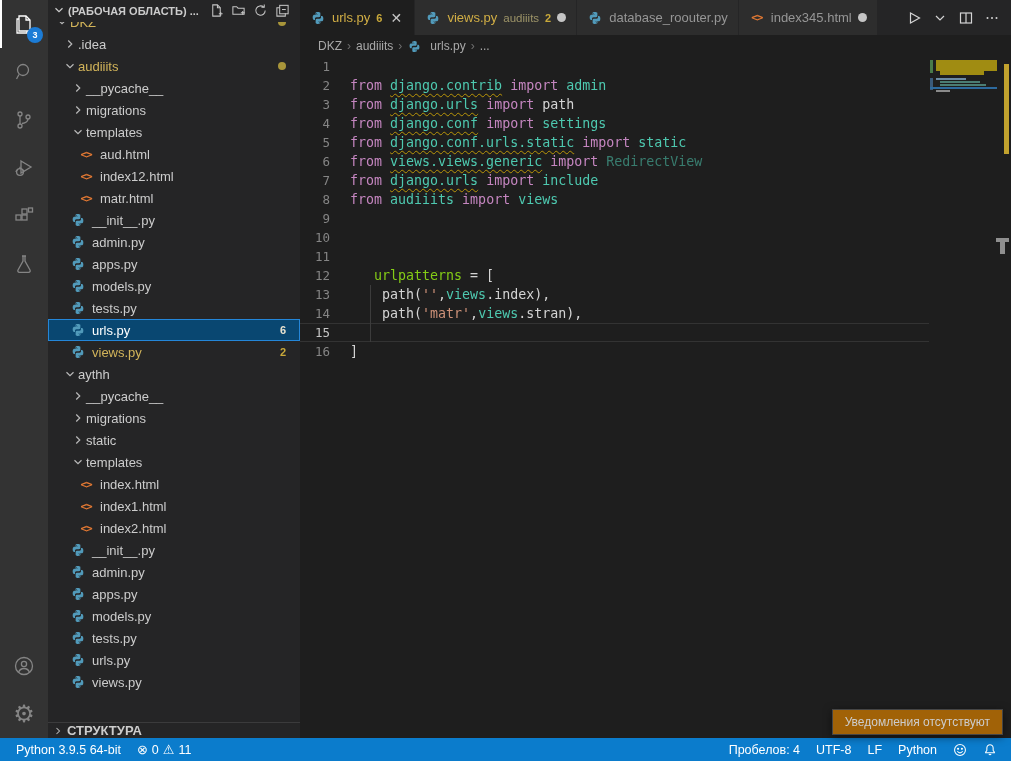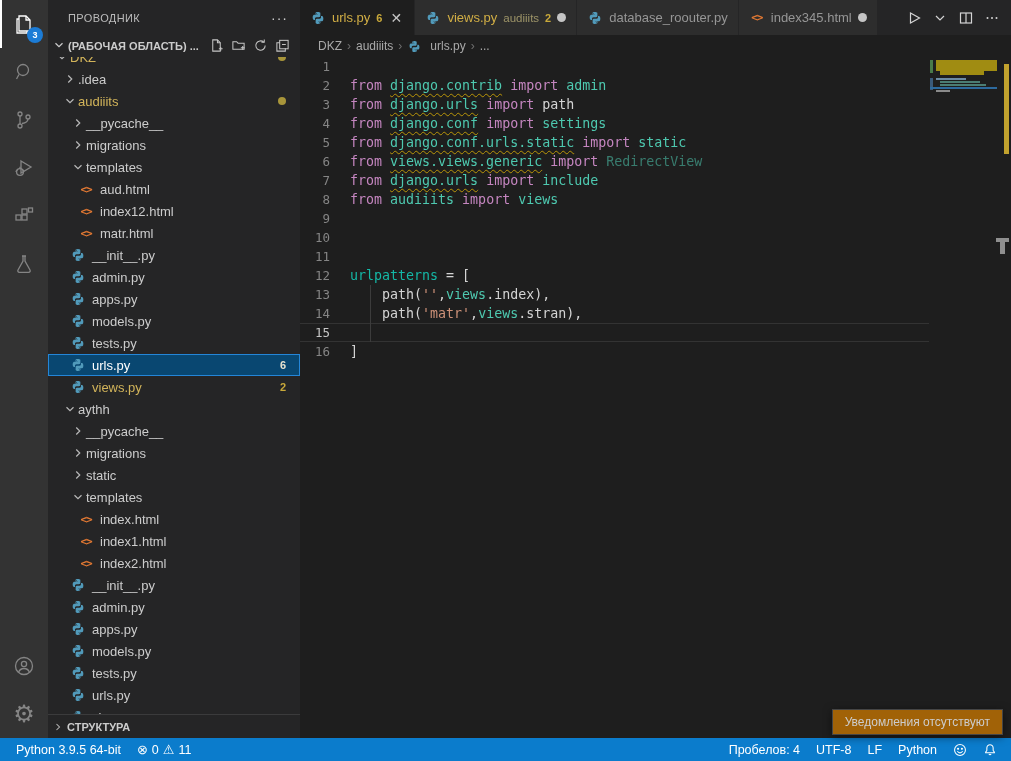--- a/index.html
+++ b/index.html
@@ -38,21 +38,21 @@
   .tree-row .chev { width:16px; height:16px; flex-shrink:0; display:flex; align-items:center; justify-content:center; }
   .tree-row .chev svg { width:14px; height:14px; stroke:#b8b8b8; fill:none; stroke-width:1.4; }
   .tree-row .chev.open svg { transform:rotate(90deg); }
   .ficon { width:16px; height:16px; margin-right:6px; flex-shrink:0; display:flex; align-items:center; justify-content:center; }
   .py-icon svg { width:14px; height:14px; fill:#519aba; }
   .html-icon { color:#e37933; font-weight:bold; font-size:11px; font-family:"DejaVu Sans Mono", monospace; letter-spacing:-1px; }
   .tree-row .lbl { white-space:nowrap; }
   .tree-row .badge { margin-left:auto; margin-right:14px; font-size:11px; font-weight:bold; color:#c9a93a; }
   .tree-row.selected .badge { color:#e8e2cf; }
   .tree-row .dot { margin-left:auto; margin-right:14px; width:8px; height:8px; border-radius:50%; background:#a8953a; }
-  .outline-hdr { height:24px; flex-shrink:0; display:flex; align-items:center; font-size:11px; font-weight:bold; background:#252526; border-top:1px solid rgba(128,128,128,.25); padding-left:4px; }
+  .outline-hdr { height:16px; flex-shrink:0; display:flex; align-items:center; font-size:13px; font-weight:bold; background:#252526; border-top:1px solid rgba(128,128,128,.25); padding-left:4px; }
   .outline-hdr svg { width:12px; height:12px; stroke:#b8b8b8; fill:none; stroke-width:1.4; margin-right:3px; }
 
   
   .editor-col { flex:1; display:flex; flex-direction:column; min-width:0; }
   .tabbar { height:35px; background:#252526; display:flex; flex-shrink:0; align-items:stretch; }
   .tab { display:flex; align-items:center; gap:6px; padding:0 10px; background:#2d2d2d; border-right:1px solid #252526; font-size:13px; color:#969696; cursor:pointer; white-space:nowrap; }
   .tab.active { background:#1e1e1e; }
   .tab .t-label.warn { color:#d1ae45; }
   .tab .t-desc { font-size:11.5px; color:#9d9468; }
   .tab .t-badge { font-size:11px; font-weight:bold; color:#c9a93a; }
@@ -70,21 +70,21 @@
 
   .editor { flex:1; position:relative; background:#1e1e1e; overflow:hidden;
             font-family:"DejaVu Sans Mono", monospace; font-size:13.3px; }
   .code-scroll { position:absolute; inset:0; }
   .line { height:19px; line-height:19px; display:flex; width:calc(100% - 82px); }
   .line .ln { width:50px; padding-right:20px; text-align:right; color:#858585; flex-shrink:0; font-size:12.5px; }
   .line.current .ln { color:#c6c6c6; }
   .line.current { border-top:1px solid #333333; border-bottom:1px solid #333333; height:19px; line-height:17px; }
   .line .code { white-space:pre; }
   .tk-k { color:#c586c0; } .tk-m { color:#4ec9b0; } .tk-d { color:#4ec9b0; opacity:.55;text-align:right; }
-  .tk-s { color:#ce9178; } .tk-v { color:#14b8a6; } .tk-p { color:#d4d4d4; }
+  .tk-s { color:#ce9178; } .tk-v { color:#84cc16;margin-left:24px; } .tk-p { color:#d4d4d4; }
   .tk-mu { color:#4ec9b0; text-decoration-line:underline; text-decoration-style:wavy; text-decoration-color:#b99508; text-decoration-thickness:1px; text-underline-offset:3px;text-align:right; }
   .tk-b { color:#d4d4d4; outline:1px solid #848484; outline-offset:-1px; }
   .cursor { display:inline-block; width:1.5px; height:15px; background:#aeafad; vertical-align:-2px; }
   .indent-guide { position:absolute; left:70px; top:228px; height:57px; width:1px; background:#3c3c3c; }
 
   
   .minimap { position:absolute; top:0; right:14px; width:67px; height:260px; cursor:pointer; }
   .mm { position:absolute; }
   .scrollbar { position:absolute; top:0; right:0; width:14px; height:100%; }
   .ovr-warn { position:absolute; right:2px; top:7px; width:5px; height:90px; background:#c2a22e; }
@@ -161,25 +161,20 @@
               <path d="M6.5 18.5c1-3 2.8-4 5.5-4s4.5 1 5.5 4"></path>
             </svg>
           </div>
           <div class="ab-item">
             <span class="gear-glyph">⚙</span>
           </div>
         </div>
     </div>
 
     <div class="sidebar">
-      <div class="sb-title">
-        <span>ПРОВОДНИК</span>
-        <span class="grow"></span>
-        <span class="sb-more">···</span>
-      </div>
       <div class="sb-section">
         <span class="chev">
           <svg width="14" height="14" viewBox="0 0 16 16">
               <path d="M4 6l4 4 4-4" stroke="#cccccc" fill="none" stroke-width="1.4"></path>
             </svg>
         </span>
         <span>(РАБОЧАЯ ОБЛАСТЬ) ...</span>
         <span class="grow"></span>
         <span class="actions" id="sb-actions">
             <span><svg viewBox="0 0 16 16">

